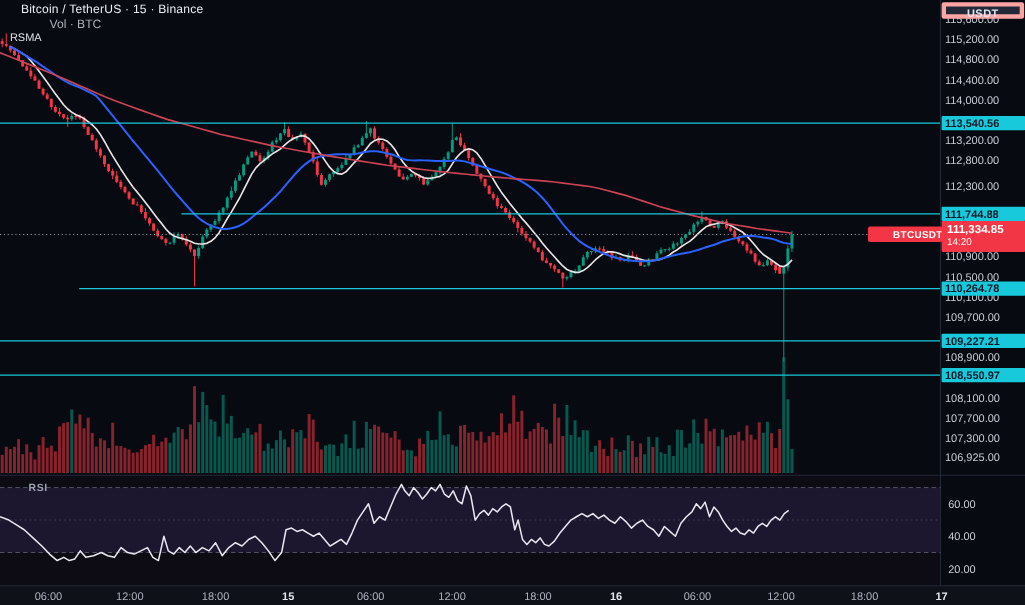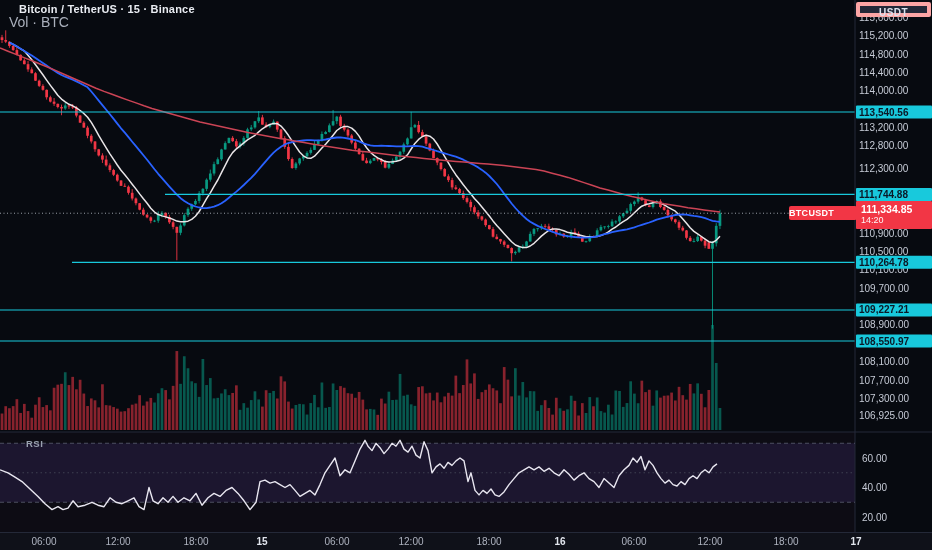--- a/index.html
+++ b/index.html
@@ -1,29 +1,29 @@
 <!DOCTYPE html>
 <html><head>
 <meta charset="utf-8">
 <style>
   html,body{margin:0;padding:0;background:#000;}
   *{box-sizing:border-box;}
   #stage{position:relative;width:932px;height:550px;background:#070a10;overflow:hidden;
          font-family:"Liberation Sans",sans-serif;}
   #chart-svg{position:absolute;left:0;top:0;}
   .legend{position:absolute;left:9px;top:3px;z-index:5;pointer-events:none;}
-  .legend .t1{font-size:11px;font-weight:700;color:#e9ecf2;letter-spacing:.2px;line-height:13px;padding-left:10px;}
-  .legend .t2{font-size:14px;color:#aab0bc;line-height:13px;}
+  .legend .t1{font-size:11px;font-weight:400;color:#e9ecf2;letter-spacing:.2px;line-height:13px;padding-left:10px;}
+  .legend .t2{font-size:11px;color:#aab0bc;line-height:13px;margin-left:36px;}
   .legend .t3{font-size:10px;color:#dfe3ea;line-height:12px;}
   .usdt-btn{position:absolute;left:856px;top:2px;width:75px;height:15px;z-index:6;
     background:#232838;border:4px solid #fca5a5;border-radius:2px;color:#dde2ee;
     font-size:10px;font-weight:700;text-align:center;line-height:13px;letter-spacing:.4px;cursor:pointer;}
   .sym-tag{position:absolute;left:789px;top:206px;width:68px;height:14px;z-index:6;
     background:#f23645;border-radius:2px;color:#fff;font-size:9px;font-weight:700;
-    text-align:left;line-height:14px;letter-spacing:.3px;}
+    text-align:right;line-height:14px;letter-spacing:.3px;}
   .price-box{position:absolute;left:856px;top:201px;width:76px;height:28px;z-index:6;
     background:#f23645;border-radius:1px;color:#fff;padding:2px 0 0 5px;}
   .price-box .p{font-size:10.5px;font-weight:700;line-height:12px;}
   .price-box .c{font-size:9px;line-height:10px;opacity:.95;}
   .rsi-label{position:absolute;left:26px;top:438px;z-index:5;font-size:9.5px;font-weight:700;
     color:#9aa1b0;letter-spacing:.5px;pointer-events:none;}
 </style>
 </head>
 <body>
 
@@ -674,20 +674,21 @@
       <text x="710" y="545" fill="#aeb3bf" font-size="10px" font-weight="normal" text-anchor="middle" font-family="&quot;Liberation Sans&quot;,sans-serif">12:00</text>
       <text x="786" y="545" fill="#aeb3bf" font-size="10px" font-weight="normal" text-anchor="middle" font-family="&quot;Liberation Sans&quot;,sans-serif">18:00</text>
       <text x="856" y="545" fill="#e2e6ee" font-size="10px" font-weight="bold" text-anchor="middle" font-family="&quot;Liberation Sans&quot;,sans-serif">17</text>
       <rect x="855" y="0" width="77" height="532.5" fill="transparent"></rect>
       <rect x="0" y="532.5" width="932" height="17.5" fill="transparent"></rect>
     </svg>
 
   <div class="legend">
     <div class="t1">Bitcoin / TetherUS · 15 · Binance</div>
     <div class="t2">Vol · BTC</div>
+    <div class="t3">RSMA</div>
   </div>
 
   <div class="usdt-btn">USDT</div>
 
   <div class="sym-tag">BTCUSDT</div>
 
   <div class="price-box">
     <div class="p">111,334.85</div>
     <div class="c">14:20</div>
   </div>

